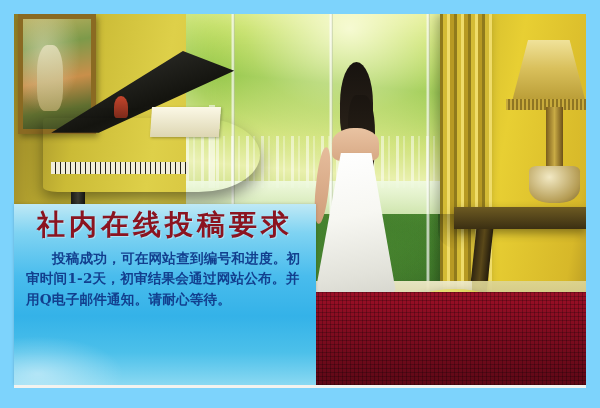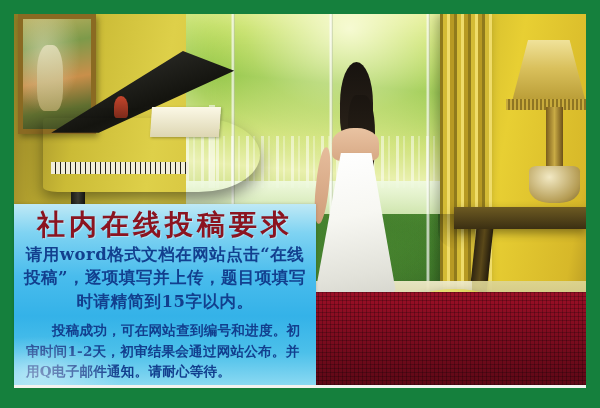--- a/index.html
+++ b/index.html
@@ -5,21 +5,21 @@
   html,body{margin:0;padding:0;background:#ffffff;}
   body{
     font-family:"DejaVu Sans","Liberation Sans",sans-serif;
     width:600px;height:408px;overflow:hidden;
   }
 
   
   #poster{
     position:relative;
     width:600px;height:408px;
-    background:#15803d;              
+    background:#7dd3fc;              
     box-sizing:border-box;
     overflow:hidden;
   }
 
   
   #bottom-hairline{
     position:absolute;left:14px;right:14px;
     top:385px;height:3px;
     background:#f3f3ef;
     z-index:6;
@@ -412,17 +412,16 @@
     <div class="layer ott-leg" id="ol3"></div>
     <div class="layer ott-leg" id="ol4"></div>
 
     <div class="layer" id="carpet"></div>
   </div>
 
   <div id="bottom-hairline"></div>
 
   <div id="notice">
     <div id="notice-title">社内在线投稿要求</div>
-    <p class="notice-para" id="notice-para-1">请用word格式文档在网站点击“在线投稿”，逐项填写并上传，题目项填写时请精简到15字以内。</p>
     <p class="notice-para" id="notice-para-2">投稿成功，可在网站查到编号和进度。初审时间1-2天，初审结果会通过网站公布。并用Q电子邮件通知。请耐心等待。</p>
   </div>
 
 </div>
 
 </body></html>

